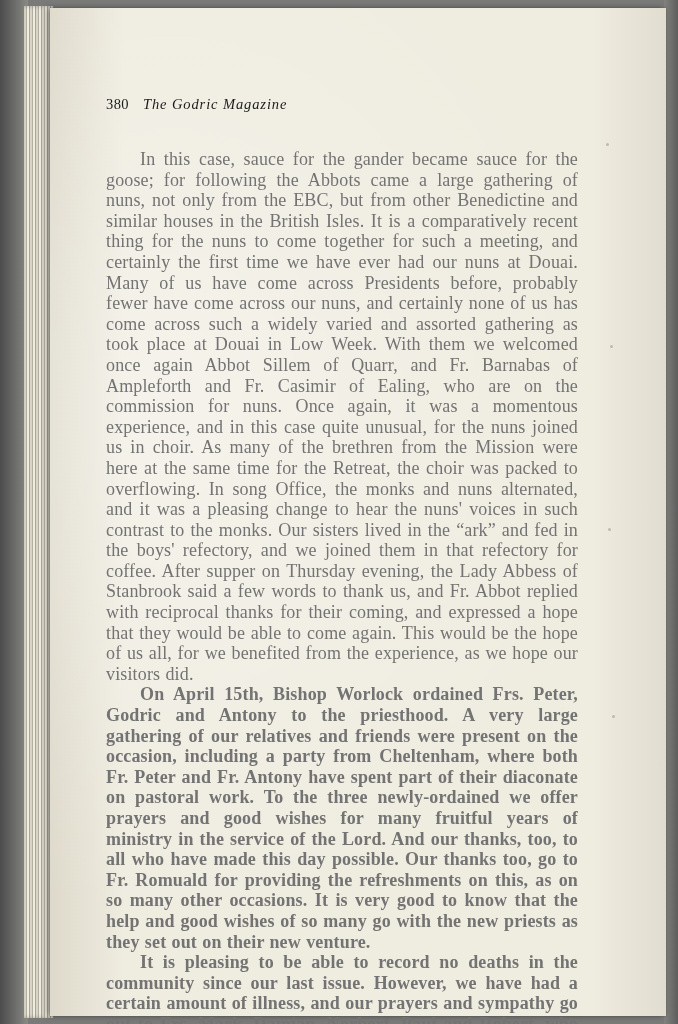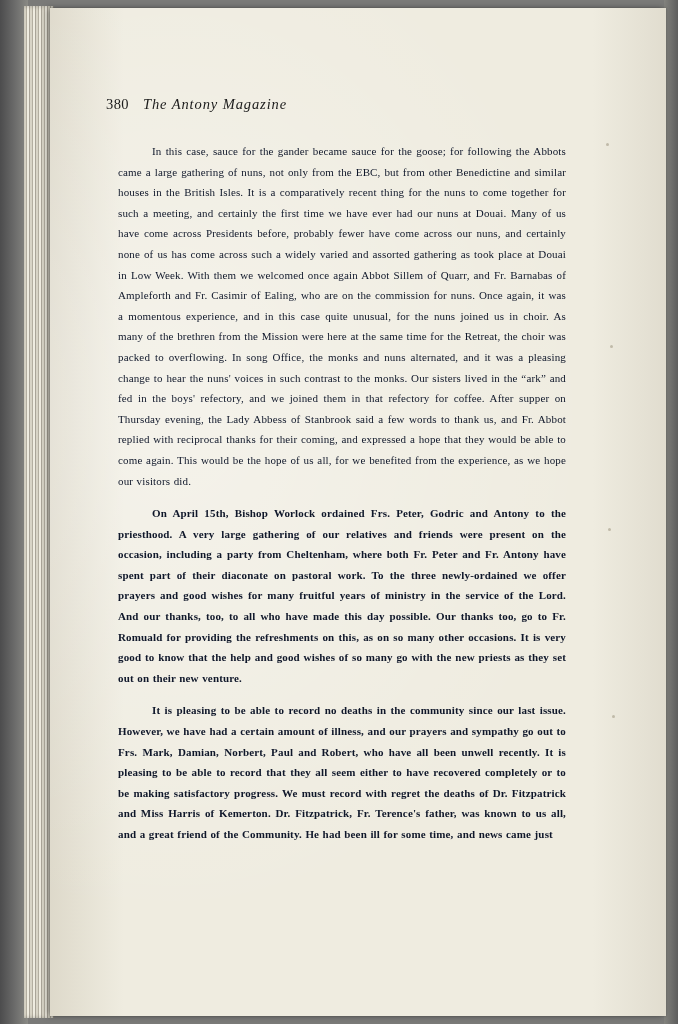--- a/index.html
+++ b/index.html
@@ -77,42 +77,42 @@
   .content {
     position: absolute;
     left: 56px;
     top: 88px;
     width: 472px;
   }
 
   .head-line {
     display: flex;
     align-items: baseline;
-    margin-bottom: 28px;
+    margin-bottom: 36px;
     color: #1b1b1b;
   }
   .folio {
     font-size: 14.5px;
     letter-spacing: 0.4px;
     margin-right: 14px;
     font-family: "Liberation Serif", serif;
   }
   .running-title {
     font-style: italic;
     font-size: 14.5px;
     letter-spacing: 0.9px;
   }
 
   p.body-par {
-    margin: 12px;
-    font-size: 11px;
+    margin: 0;
+    font-size: 18px;
     line-height: 20.6px;
     text-align: justify;
     text-justify: inter-word;
-    color: #0f172a;
+    color: #737373;
     text-indent: 34px;
     letter-spacing: 0.15px;
     word-spacing: 0.6px;
   }
   p.body-par + p.body-par { margin-top: 0px; font-weight: bold; }
 </style>
 </head>
 <body>
 
 <div class="scan">
@@ -125,21 +125,21 @@
     <div class="page-tone"></div>
     <div class="speck" style="left:556px; top:135px;"></div>
     <div class="speck" style="left:560px; top:337px;"></div>
     <div class="speck" style="left:558px; top:520px;"></div>
     <div class="speck" style="left:562px; top:707px;"></div>
 
     <div class="content">
 
       <div class="head-line">
         <span class="folio">380</span>
-        <span class="running-title">The Antony Magazine</span>
+        <span class="running-title">The Godric Magazine</span>
       </div>
 
       <p class="body-par">In this case, sauce for the gander became sauce for the goose; for following the Abbots came a large gathering of nuns, not only from the EBC, but from other Benedictine and similar houses in the British Isles.  It is a comparatively recent thing for the nuns to come together for such a meeting, and certainly the first time we have ever had our nuns at Douai.  Many of us have come across Presidents before, probably fewer have come across our nuns, and certainly none of us has come across such a widely varied and assorted gathering as took place at Douai in Low Week.  With them we welcomed once again Abbot Sillem of Quarr, and Fr. Barnabas of Ampleforth and Fr. Casimir of Ealing, who are on the commission for nuns.  Once again, it was a momentous experience, and in this case quite unusual, for the nuns joined us in choir.  As many of the brethren from the Mission were here at the same time for the Retreat, the choir was packed to overflowing.  In song Office, the monks and nuns alternated, and it was a pleasing change to hear the nuns' voices in such contrast to the monks.  Our sisters lived in the “ark” and fed in the boys' refectory, and we joined them in that refectory for coffee.  After supper on Thursday evening, the Lady Abbess of Stanbrook said a few words to thank us, and Fr. Abbot replied with reciprocal thanks for their coming, and expressed a hope that they would be able to come again.  This would be the hope of us all, for we benefited from the experience, as we hope our visitors did.</p>
       <p class="body-par">On April 15th, Bishop Worlock ordained Frs. Peter, Godric and Antony to the priesthood.  A very large gathering of our relatives and friends were present on the occasion, including a party from Cheltenham, where both Fr. Peter and Fr. Antony have spent part of their diaconate on pastoral work.  To the three newly-ordained we offer prayers and good wishes for many fruitful years of ministry in the service of the Lord.  And our thanks, too, to all who have made this day possible.  Our thanks too, go to Fr. Romuald for providing the refreshments on this, as on so many other occasions.  It is very good to know that the help and good wishes of so many go with the new priests as they set out on their new venture.</p>
       <p class="body-par">It is pleasing to be able to record no deaths in the community since our last issue.  However, we have had a certain amount of illness, and our prayers and sympathy go out to Frs. Mark, Damian, Norbert, Paul and Robert, who have all been unwell recently.  It is pleasing to be able to record that they all seem either to have recovered completely or to be making satisfactory progress.  We must record with regret the deaths of Dr. Fitzpatrick and Miss Harris of Kemerton.  Dr. Fitzpatrick, Fr. Terence's father, was known to us all, and a great friend of the Community.  He had been ill for some time, and news came just</p>
 
     </div>
   </div>
 </div>
 

